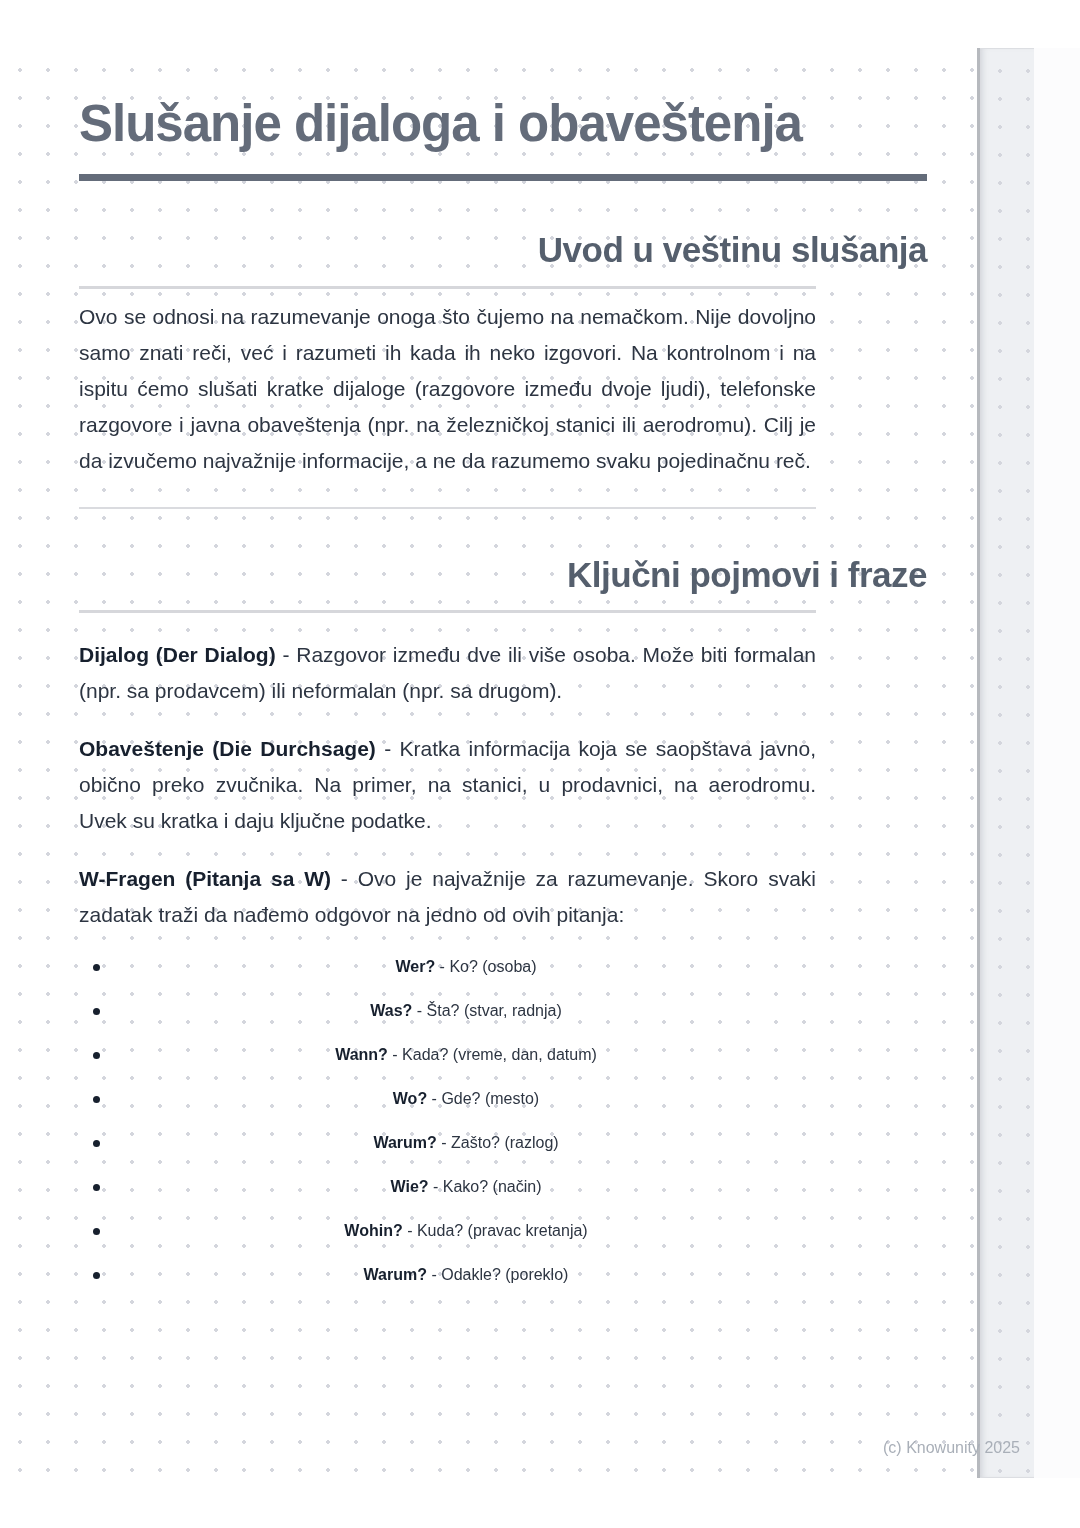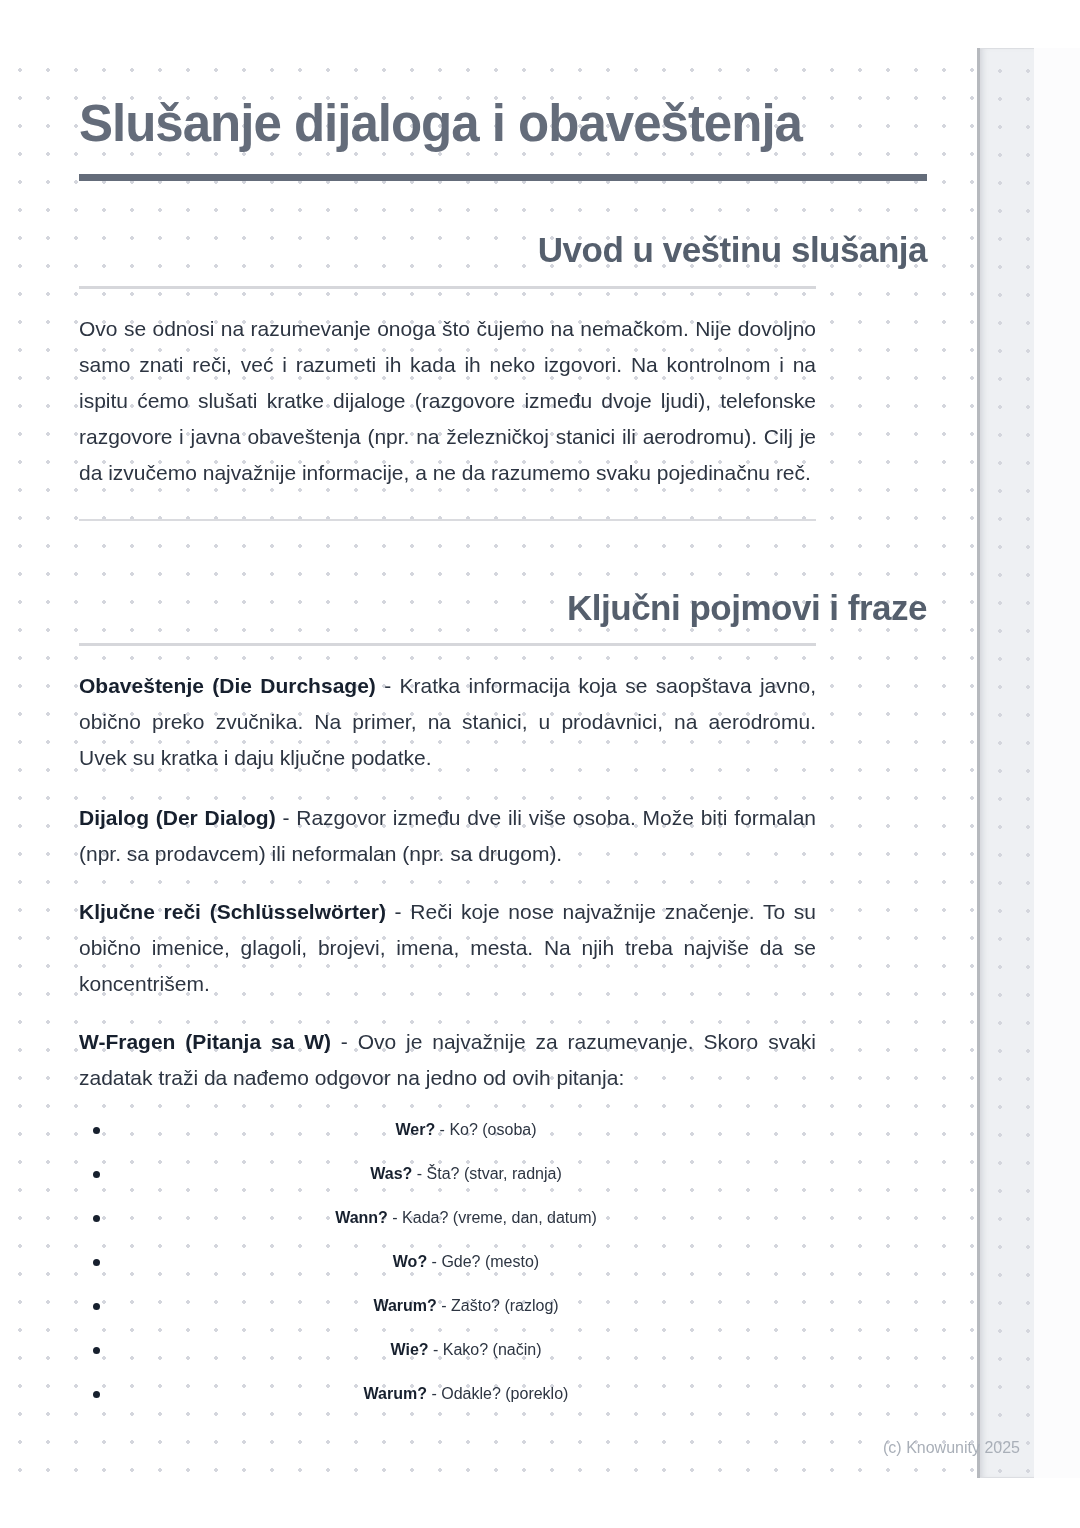--- a/index.html
+++ b/index.html
@@ -59,28 +59,28 @@
     width:848px;height:7px;margin-top:18px;
     background:var(--rule-dark);
   }
   h2.section-heading{
     margin:46px 0 0 0;
     font-size:35px;line-height:1.3;font-weight:bold;
     letter-spacing:-0.5px;
     color:var(--heading-color);
     text-align:right;
   }
-  h2.second{margin-top:64px;}
+  h2.second{margin-top:43px;}
   .rule-light{
     width:737px;height:3px;margin-top:14px;
     background:var(--rule-light);
   }
   .rule-light.second{margin-top:12px;}
   p.body-text{
-    width:737px;margin:22px 0 0 0;
+    width:737px;margin:10px 0 0 0;
     font-size:21px;line-height:36px;
     text-align:justify;
     color:var(--body-color);
   }
   p.term-para{margin-top:22px;}
   p.first-term{margin-top:24px;}
   hr.section-sep{
     width:737px;height:2px;margin:28px 0 0 0;
     border:none;background:#dadbdf;
   }
@@ -128,35 +128,35 @@
     <h2 class="section-heading">Uvod u veštinu slušanja</h2>
     <div class="rule-light"></div>
 
     <p class="body-text">Ovo se odnosi na razumevanje onoga što čujemo na nemačkom. Nije dovoljno samo znati reči, već i razumeti ih kada ih neko izgovori. Na kontrolnom i na ispitu ćemo slušati kratke dijaloge (razgovore između dvoje ljudi), telefonske razgovore i javna obaveštenja (npr. na železničkoj stanici ili aerodromu). Cilj je da izvučemo najvažnije informacije, a ne da razumemo svaku pojedinačnu reč.</p>
 
     <hr class="section-sep">
 
     <h2 class="section-heading second">Ključni pojmovi i fraze</h2>
     <div class="rule-light second"></div>
 
+    <p class="body-text term-para first-term"><strong>Dijalog (Der Dialog)</strong><span> - Razgovor između dve ili više osoba. Može biti formalan (npr. sa prodavcem) ili neformalan (npr. sa drugom).</span></p>
+
     <p class="body-text term-para"><strong>Obaveštenje (Die Durchsage)</strong><span> - Kratka informacija koja se saopštava javno, obično preko zvučnika. Na primer, na stanici, u prodavnici, na aerodromu. Uvek su kratka i daju ključne podatke.</span></p>
 
-    <p class="body-text term-para first-term"><strong>Dijalog (Der Dialog)</strong><span> - Razgovor između dve ili više osoba. Može biti formalan (npr. sa prodavcem) ili neformalan (npr. sa drugom).</span></p>
-
-    <p class="body-text term-para"><strong>Ključne reči (Schlüsselwörter)</strong><span> - Reči koje nose najvažnije značenje. To su obično imenice, glagoli, brojevi, imena, mesta. Na njih treba najviše da se koncentrišem.</span></p>
 
     <p class="body-text term-para"><strong>W-Fragen (Pitanja sa W)</strong><span> - Ovo je najvažnije za razumevanje. Skoro svaki zadatak traži da nađemo odgovor na jedno od ovih pitanja:</span></p>
 
     <ul class="w-list">
       <li><span class="bullet-dot"></span><strong>Wer?</strong><span> - Ko? (osoba)</span></li>
       <li><span class="bullet-dot"></span><strong>Was?</strong><span> - Šta? (stvar, radnja)</span></li>
       <li><span class="bullet-dot"></span><strong>Wann?</strong><span> - Kada? (vreme, dan, datum)</span></li>
       <li><span class="bullet-dot"></span><strong>Wo?</strong><span> - Gde? (mesto)</span></li>
       <li><span class="bullet-dot"></span><strong>Warum?</strong><span> - Zašto? (razlog)</span></li>
       <li><span class="bullet-dot"></span><strong>Wie?</strong><span> - Kako? (način)</span></li>
+      <li><span class="bullet-dot"></span><strong>Wohin?</strong><span> - Kuda? (pravac kretanja)</span></li>
       <li><span class="bullet-dot"></span><strong>Warum?</strong><span> - Odakle? (poreklo)</span></li>
     </ul>
 
   </div>
 
   <div class="page-footer">(c) Knowunity 2025</div>
 
 </div>
 
 </body></html>

